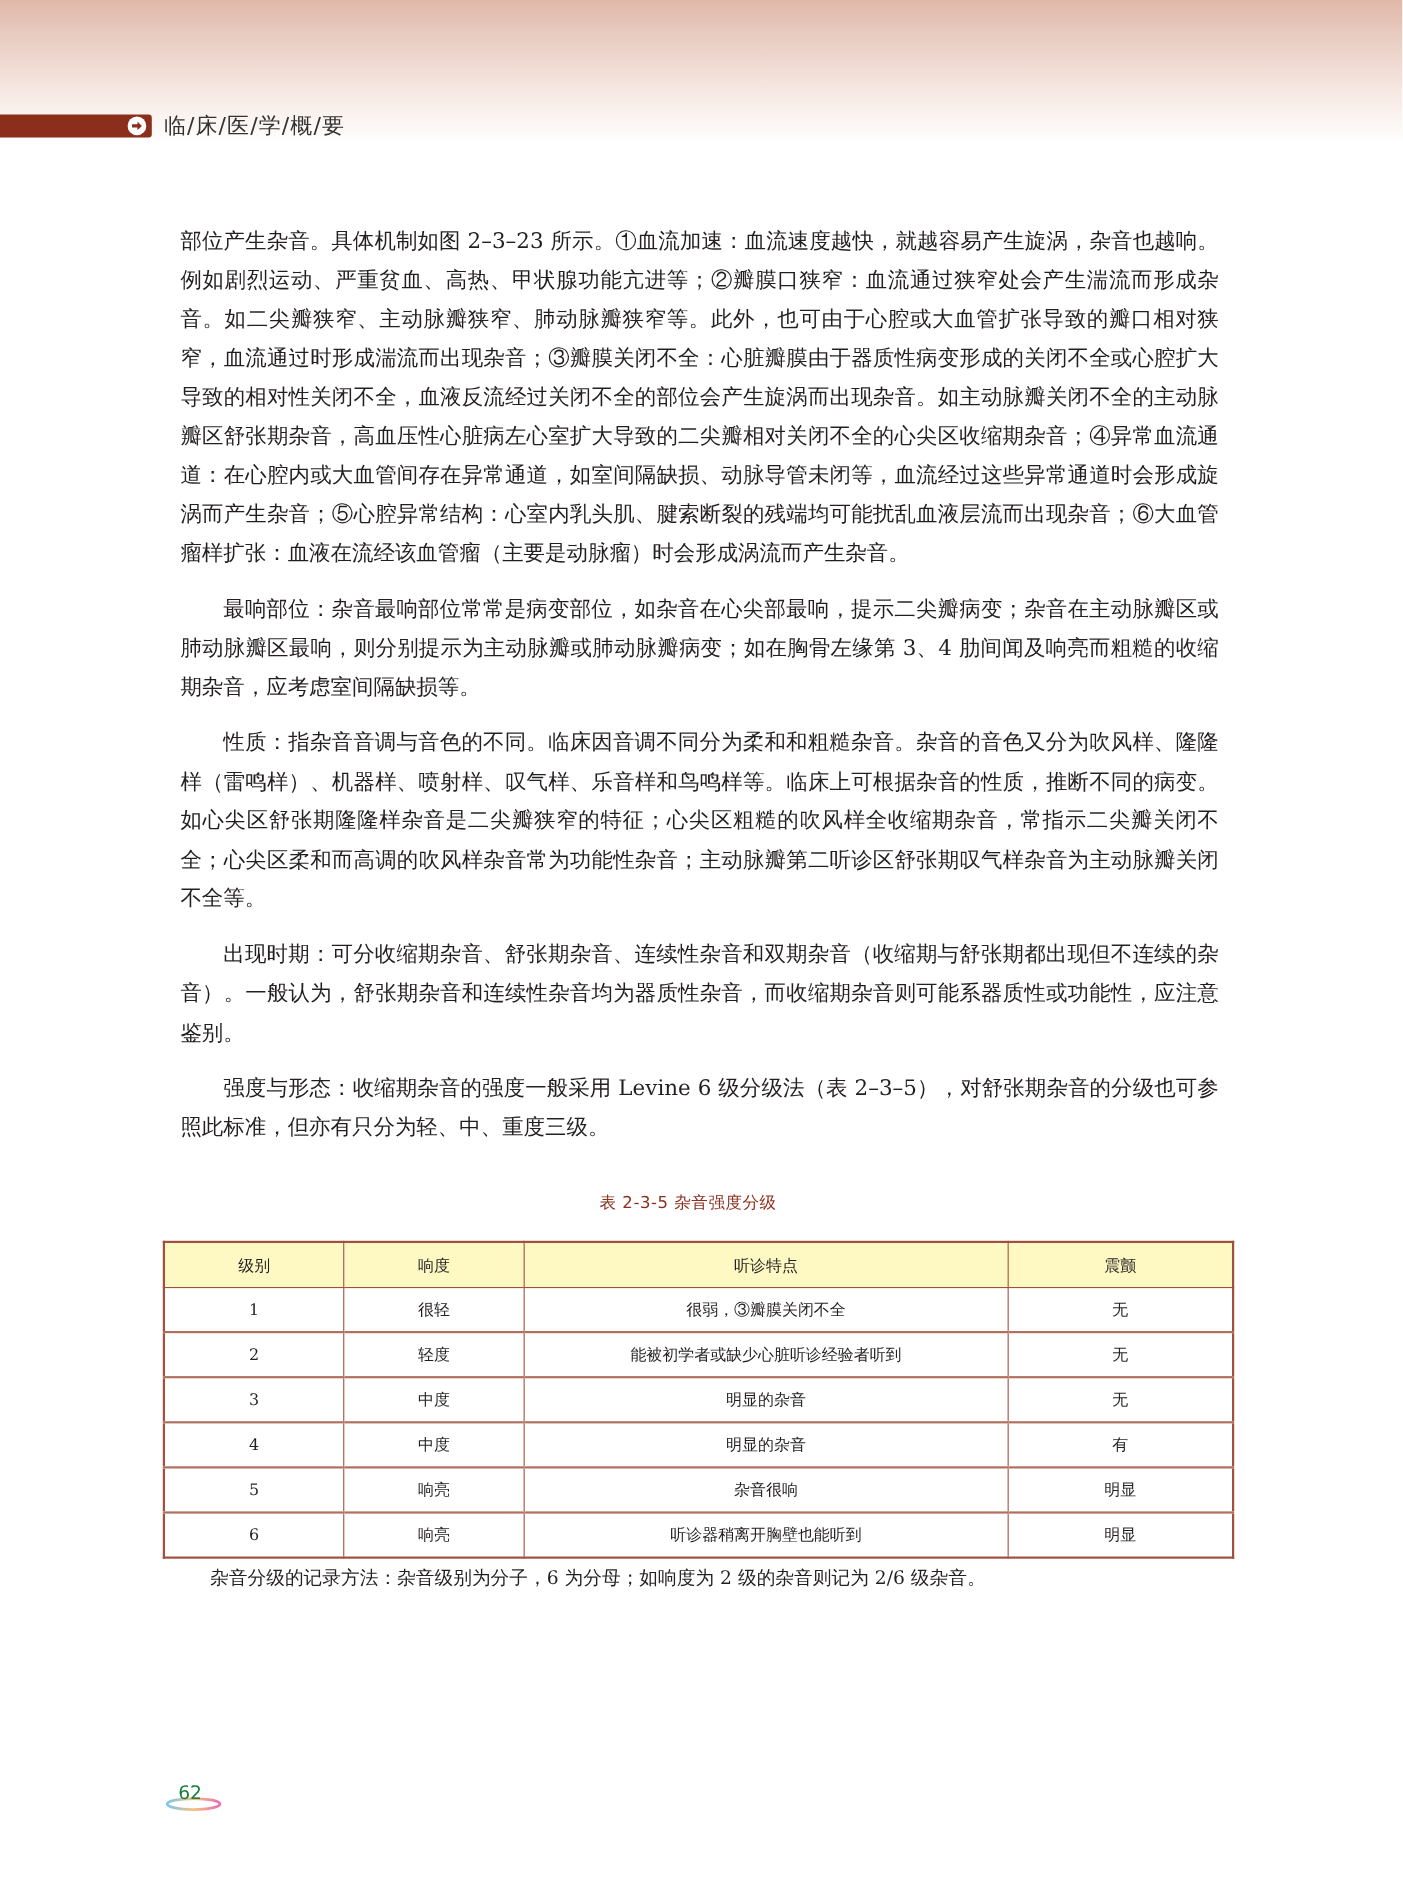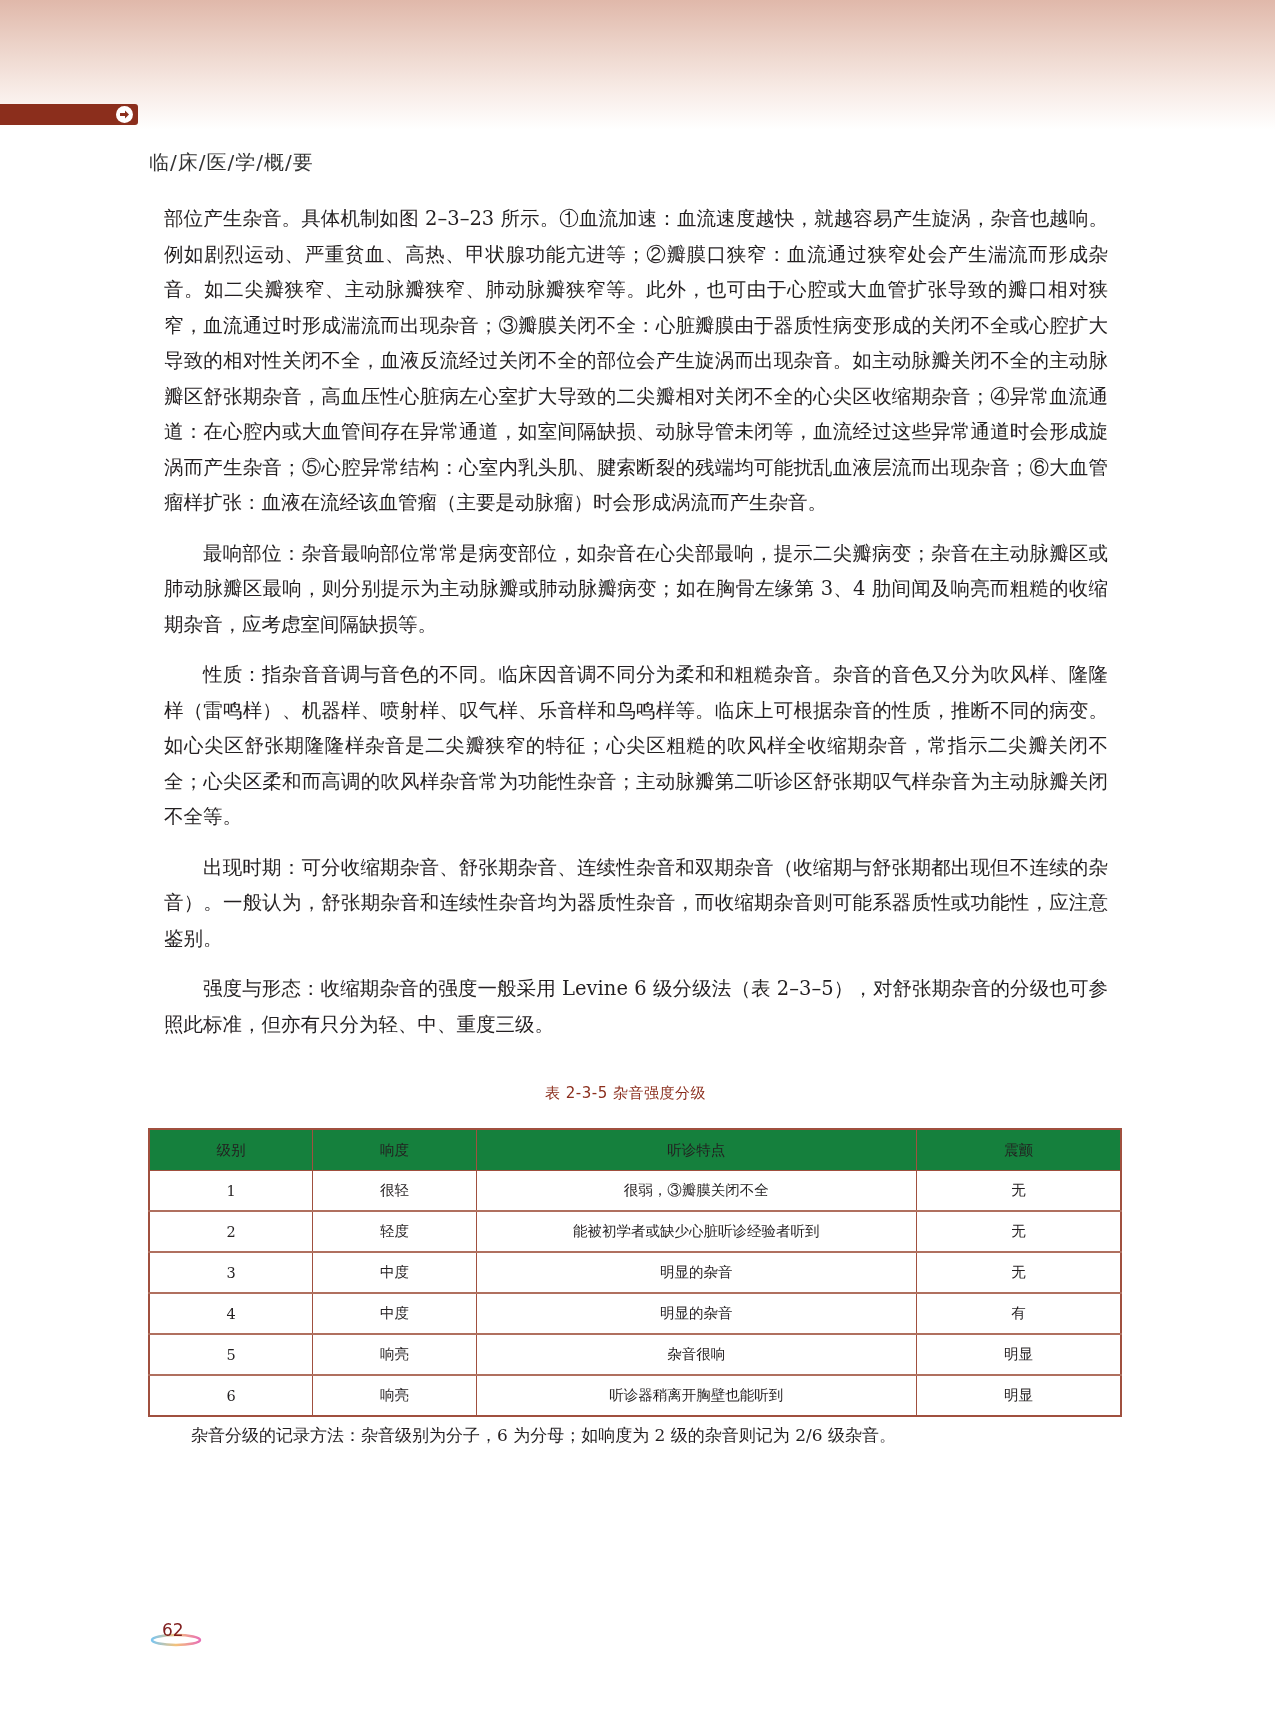--- a/index.html
+++ b/index.html
@@ -18,21 +18,21 @@
     background: #8b2e1c; border-radius: 0 3px 3px 0;
   }
   .arrow-icon {
     position: absolute; left: 116px; top: 106px; width: 17px; height: 17px;
     border-radius: 50%; background: #ffffff;
     display: flex; align-items: center; justify-content: center;
   }
   .header-title {
     position: absolute; left: 149px; top: 101px;
     font-family: "DejaVu Sans", "Liberation Sans", sans-serif;
-    font-size: 20px; color: #333333; letter-spacing: 1px; margin-top: 48px;
+    font-size: 20px; color: #333333; letter-spacing: 1px;
   }
   .content {
     position: absolute; left: 149px; top: 186px; width: 974px;
     font-size: 19.5px; line-height: 35.5px;
   }
   .content p { margin: 15px; text-align: justify; text-align-last: left; }
   .content p.indent { text-indent: 2em; }
   .table-caption {
     position: absolute; left: 0; top: 1084px; width: 1251px; text-align: center;
     font-family: "DejaVu Sans", "Liberation Sans", sans-serif;
@@ -41,33 +41,33 @@
   table.grade-table {
     position: absolute; left: 148px; top: 1128px; width: 974px;
     border-collapse: collapse;
     border: 2px solid #a0503f;
     font-size: 14.5px;
   }
   table.grade-table th, table.grade-table td {
     border: 1px solid #a0503f; text-align: center; height: 39px; padding: 0;
   }
   table.grade-table th {
-    background: #15803d; font-weight: normal; height: 40px;
+    background: #fef9c3; font-weight: normal; height: 40px;
     font-family: Liberation Mono, monospace;
   }
   table.grade-table tr + tr td { border-top: 2px solid #b0705f; }
   .footnote {
     position: absolute; left: 191px; top: 1418px; font-size: 17px; line-height: 35px; text-align: right;
   }
   .page-number {
     position: absolute; left: 148px; top: 1620px; width: 56px; height: 28px;
   }
   .page-number .num {
     position: absolute; left: 14px; top: 0; font-family: "DejaVu Sans", "Liberation Sans", sans-serif;
-    font-size: 17px; color: #7f1d1d;
+    font-size: 17px; color: #15803d;
   }
 </style>
 </head>
 <body>
 
 <div class="top-band"></div>
 <div class="header-bar"></div>
 <div class="arrow-icon">
   <svg width="13" height="13" viewBox="0 0 13 13">
     <path d="M2 5 H7 V2.5 L11 6.5 L7 10.5 V8 H2 Z" fill="#8b2e1c"></path>

